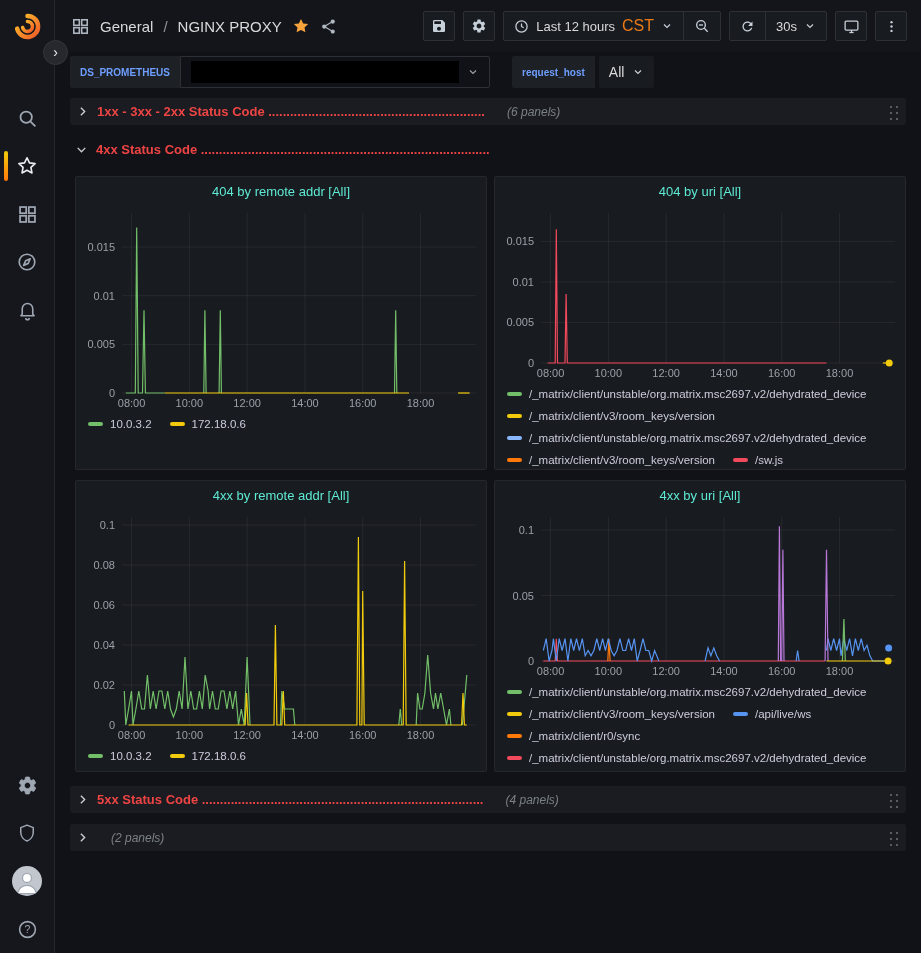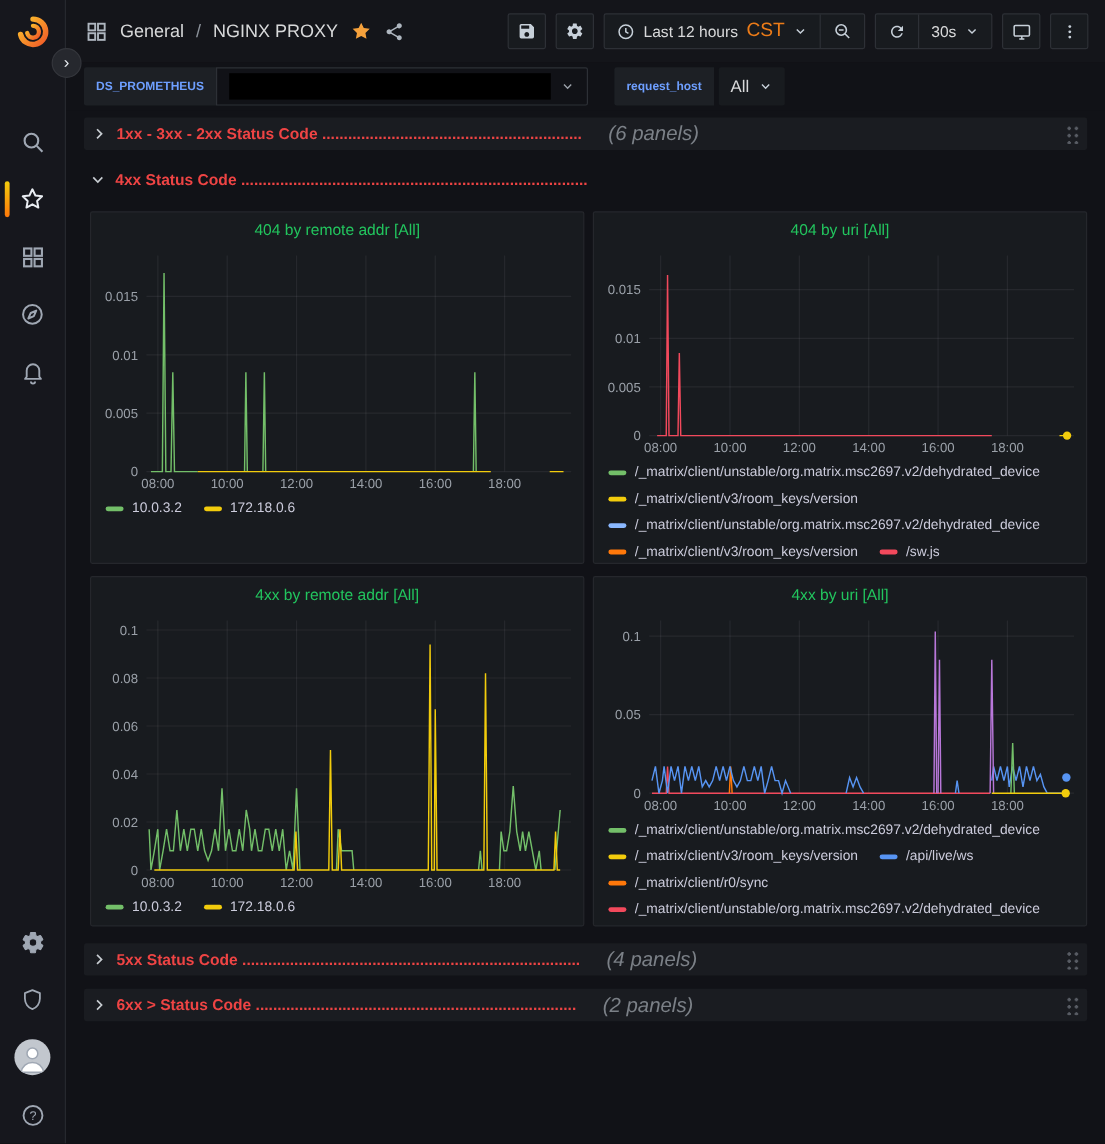--- a/index.html
+++ b/index.html
@@ -49,31 +49,31 @@
   .var-value { display:flex; align-items:center; gap:8px; padding:0 10px; background:#111217;
     border:1px solid #2d3036; border-radius:0 2px 2px 0; cursor:pointer; }
   .redacted-box { width:268px; height:22px; background:#000; }
   .all-value { font-size:14px; color:#d8d9da; }
 
   
   .dash { flex:1; padding:6px 15px 0 20px; overflow:hidden; }
   .row-head { height:27px; display:flex; align-items:center; gap:8px; cursor:pointer; margin-bottom:11px; }
   .row-head.boxed { background:#1a1c21; border-radius:2px; padding:0 6px; margin-left:-5px; }
   .row-title { font-size:13px; font-weight:bold; color:#ef4444; white-space:nowrap; overflow:hidden; }
-  .row-count { font-size:17px; font-style:italic; color:#7b8087; margin-left:14px; white-space:nowrap; }
+  .row-count { font-size:12px; font-style:italic; color:#7b8087; margin-left:14px; white-space:nowrap; }
   .row-fill { flex:1; }
   .drag-dots { width:12px; height:16px; flex-shrink:0; cursor:grab;
     background:radial-gradient(circle,#585c64 1.3px,transparent 1.5px); background-size:6px 6px; }
   .chev { color:#c7ccd1; flex-shrink:0; display:flex; }
 
   .panel-grid { display:grid; grid-template-columns:1fr 1fr; gap:10px 7px; margin-bottom:14px; }
   .panel { background:#181b1f; border:1px solid #25272c; border-radius:2px; display:flex; flex-direction:column; overflow:hidden; }
   .panel.h1 { height:294px; } .panel.h2 { height:292px; }
   .panel-title { height:28px; display:flex; align-items:center; justify-content:center;
-    font-size:13px; font-weight:500; color:#22c55e; cursor:pointer; flex-shrink:0; }
+    font-size:13px; font-weight:500; color:#5eead4; cursor:pointer; flex-shrink:0; }
   .chart { width:100%; }
   .c0 { height:206px; } .c1 { height:176px; } .c2 { height:234px; } .c3 { height:170px; }
   .legend { flex:1; overflow:hidden; padding:2px 10px 0 12px; display:flex; flex-wrap:wrap;
     column-gap:18px; align-content:flex-start; }
   .legend-item { display:flex; align-items:center; gap:7px; height:22px; cursor:pointer; max-width:100%; }
   .legend-swatch { width:15px; height:4px; border-radius:2px; flex-shrink:0; }
   .legend-label { font-size:11.5px; color:#ccccdc; white-space:nowrap; overflow:hidden; }
   svg.icon { display:block; }
 </style>
 </head>
@@ -489,21 +489,20 @@
         <span class="row-fill"></span>
         <span class="drag-dots"></span>
       </div>
 
       <div class="row-head boxed">
         <span class="chev">
           <svg class="icon" width="13" height="13" viewBox="0 0 24 24" fill="none" stroke="#c7ccd1" stroke-width="2.6">
               <path d="M9 5l7 7-7 7"></path>
             </svg>
         </span>
-        <span class="row-title">6xx &gt; Status Code ..........................................................................</span>
         <span class="row-count">(2 panels)</span>
         <span class="row-fill"></span>
         <span class="drag-dots"></span>
       </div>
 
     </div>
   </div>
 </div>
 
 </body></html>

